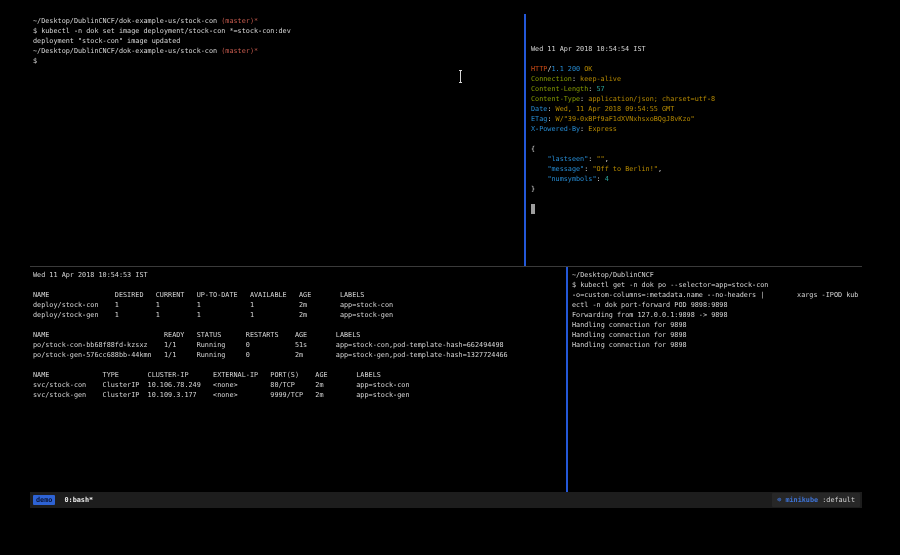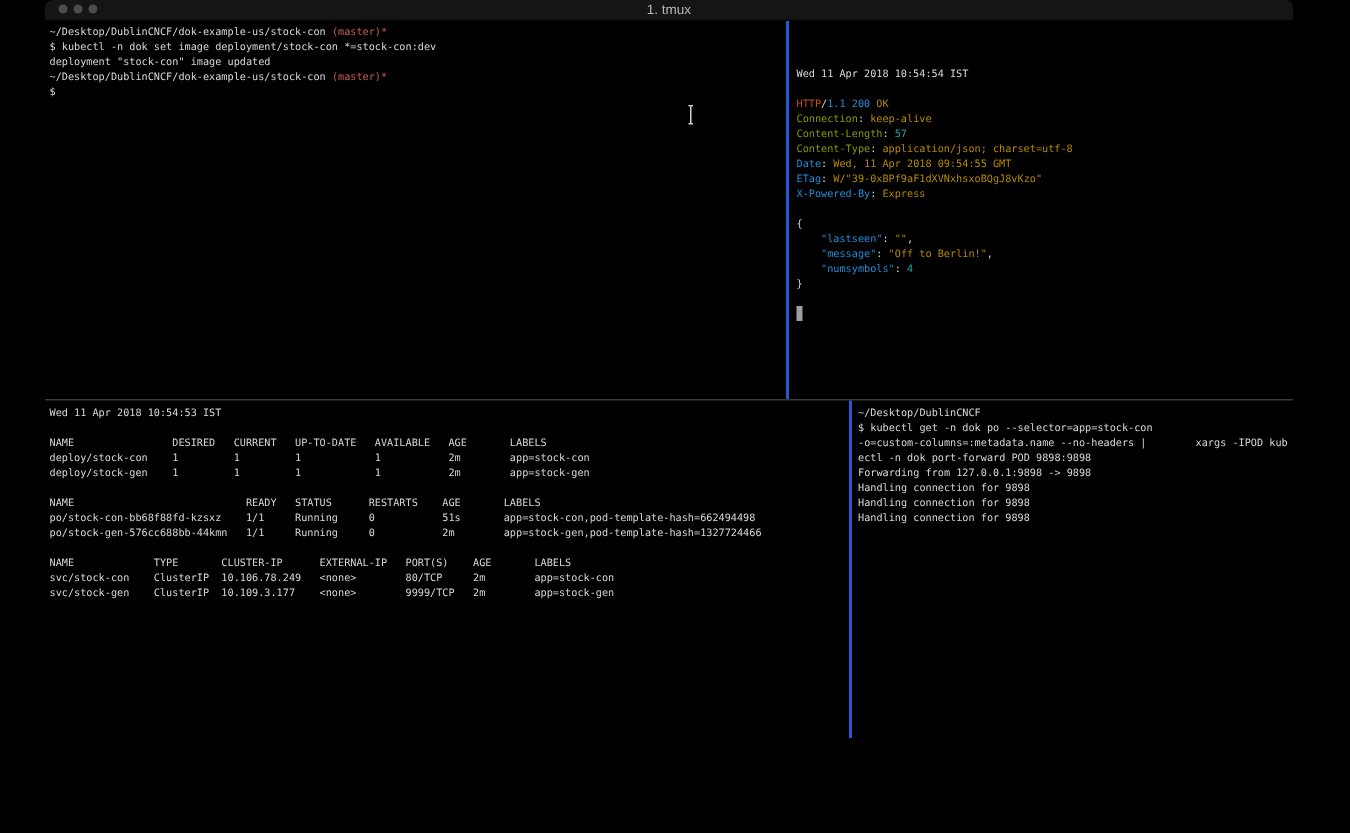--- a/index.html
+++ b/index.html
@@ -38,38 +38,39 @@
   .sright{position:absolute;right:2px;top:1px;height:14px;line-height:14px;background:#272727;padding:0 5px;border-radius:1px;}
   .kicon,.kctx{color:var(--c-kube-blue,#3e74d8);}
   .kctx{font-weight:bold;}
   .kns{color:#d2d2d2;}
 </style>
 </head>
 <body>
 
 <div class="window">
 
-  <div class="titlebar">
-    <div class="dots">
-      <span class="dot"></span>
-      <span class="dot"></span>
-      <span class="dot"></span>
-    </div>
-    <div class="wtitle">1. tmux</div>
-  </div>
 
   <div class="term">
     <pre class="pane tl"><div><span style="color: rgb(214, 214, 214);">~/Desktop/DublinCNCF/dok-example-us/stock-con </span><span style="color: rgb(199, 91, 78);">(master)*</span></div><div><span style="color: rgb(214, 214, 214);">$ kubectl -n dok set image deployment/stock-con *=stock-con:dev</span></div><div><span style="color: rgb(214, 214, 214);">deployment "stock-con" image updated</span></div><div><span style="color: rgb(214, 214, 214);">~/Desktop/DublinCNCF/dok-example-us/stock-con </span><span style="color: rgb(199, 91, 78);">(master)*</span></div><div><span style="color: rgb(214, 214, 214);">$</span></div></pre>
     <div class="vdiv top"></div>
     <pre class="pane tr"><div><span style="color: rgb(214, 214, 214);">Wed 11 Apr 2018 10:54:54 IST</span></div><div>&nbsp;</div><div><span style="color: rgb(203, 75, 22);">HTTP</span><span style="color: rgb(214, 214, 214);">/</span><span style="color: rgb(38, 139, 210);">1.1</span><span style="color: rgb(214, 214, 214);"> </span><span style="color: rgb(38, 139, 210);">200</span><span style="color: rgb(214, 214, 214);"> </span><span style="color: rgb(181, 137, 0);">OK</span></div><div><span style="color: rgb(133, 153, 0);">Connection</span><span style="color: rgb(214, 214, 214);">: </span><span style="color: rgb(181, 137, 0);">keep-alive</span></div><div><span style="color: rgb(133, 153, 0);">Content-Length</span><span style="color: rgb(214, 214, 214);">: </span><span style="color: rgb(42, 161, 152);">57</span></div><div><span style="color: rgb(133, 153, 0);">Content-Type</span><span style="color: rgb(214, 214, 214);">: </span><span style="color: rgb(181, 137, 0);">application/json; charset=utf-8</span></div><div><span style="color: rgb(38, 139, 210);">Date</span><span style="color: rgb(214, 214, 214);">: </span><span style="color: rgb(181, 137, 0);">Wed, 11 Apr 2018 09:54:55 GMT</span></div><div><span style="color: rgb(38, 139, 210);">ETag</span><span style="color: rgb(214, 214, 214);">: </span><span style="color: rgb(181, 137, 0);">W/"39-0xBPf9aF1dXVNxhsxoBQgJ8vKzo"</span></div><div><span style="color: rgb(38, 139, 210);">X-Powered-By</span><span style="color: rgb(214, 214, 214);">: </span><span style="color: rgb(181, 137, 0);">Express</span></div><div>&nbsp;</div><div><span style="color: rgb(214, 214, 214);">{</span></div><div><span style="color: rgb(214, 214, 214);">    </span><span style="color: rgb(38, 139, 210);">"lastseen"</span><span style="color: rgb(214, 214, 214);">: </span><span style="color: rgb(181, 137, 0);">""</span><span style="color: rgb(214, 214, 214);">,</span></div><div><span style="color: rgb(214, 214, 214);">    </span><span style="color: rgb(38, 139, 210);">"message"</span><span style="color: rgb(214, 214, 214);">: </span><span style="color: rgb(181, 137, 0);">"Off to Berlin!"</span><span style="color: rgb(214, 214, 214);">,</span></div><div><span style="color: rgb(214, 214, 214);">    </span><span style="color: rgb(38, 139, 210);">"numsymbols"</span><span style="color: rgb(214, 214, 214);">: </span><span style="color: rgb(42, 161, 152);">4</span></div><div><span style="color: rgb(214, 214, 214);">}</span></div><div>&nbsp;</div><div><span class="cursor" style="color: rgb(214, 214, 214);"> </span></div></pre>
     <div class="hdiv"></div>
     <pre class="pane bl"><div><span style="color: rgb(214, 214, 214);">Wed 11 Apr 2018 10:54:53 IST</span></div><div>&nbsp;</div><div><span style="color: rgb(214, 214, 214);">NAME                DESIRED   CURRENT   UP-TO-DATE   AVAILABLE   AGE       LABELS</span></div><div><span style="color: rgb(214, 214, 214);">deploy/stock-con    1         1         1            1           2m        app=stock-con</span></div><div><span style="color: rgb(214, 214, 214);">deploy/stock-gen    1         1         1            1           2m        app=stock-gen</span></div><div>&nbsp;</div><div><span style="color: rgb(214, 214, 214);">NAME                            READY   STATUS      RESTARTS    AGE       LABELS</span></div><div><span style="color: rgb(214, 214, 214);">po/stock-con-bb68f88fd-kzsxz    1/1     Running     0           51s       app=stock-con,pod-template-hash=662494498</span></div><div><span style="color: rgb(214, 214, 214);">po/stock-gen-576cc688bb-44kmn   1/1     Running     0           2m        app=stock-gen,pod-template-hash=1327724466</span></div><div>&nbsp;</div><div><span style="color: rgb(214, 214, 214);">NAME             TYPE       CLUSTER-IP      EXTERNAL-IP   PORT(S)    AGE       LABELS</span></div><div><span style="color: rgb(214, 214, 214);">svc/stock-con    ClusterIP  10.106.78.249   &lt;none&gt;        80/TCP     2m        app=stock-con</span></div><div><span style="color: rgb(214, 214, 214);">svc/stock-gen    ClusterIP  10.109.3.177    &lt;none&gt;        9999/TCP   2m        app=stock-gen</span></div></pre>
     <div class="vdiv bottom"></div>
     <pre class="pane br"><div><span style="color: rgb(214, 214, 214);">~/Desktop/DublinCNCF</span></div><div><span style="color: rgb(214, 214, 214);">$ kubectl get -n dok po --selector=app=stock-con</span></div><div><span style="color: rgb(214, 214, 214);">-o=custom-columns=:metadata.name --no-headers |        xargs -IPOD kub</span></div><div><span style="color: rgb(214, 214, 214);">ectl -n dok port-forward POD 9898:9898</span></div><div><span style="color: rgb(214, 214, 214);">Forwarding from 127.0.0.1:9898 -&gt; 9898</span></div><div><span style="color: rgb(214, 214, 214);">Handling connection for 9898</span></div><div><span style="color: rgb(214, 214, 214);">Handling connection for 9898</span></div><div><span style="color: rgb(214, 214, 214);">Handling connection for 9898</span></div></pre>
     <div class="ibeam">
         <b class="t"></b>
         <i></i>
         <b class="b"></b>
       </div>
   </div>
 
+  <div class="statusbar">
+    <span class="sess">demo</span>
+    <span class="win">0:bash*</span>
+    <span class="sright">
+      <span class="kicon">☸</span>
+      <span class="kctx">minikube</span>
+      <span class="kns">:default</span>
+    </span>
+  </div>
 
 </div>
 
 </body></html>

